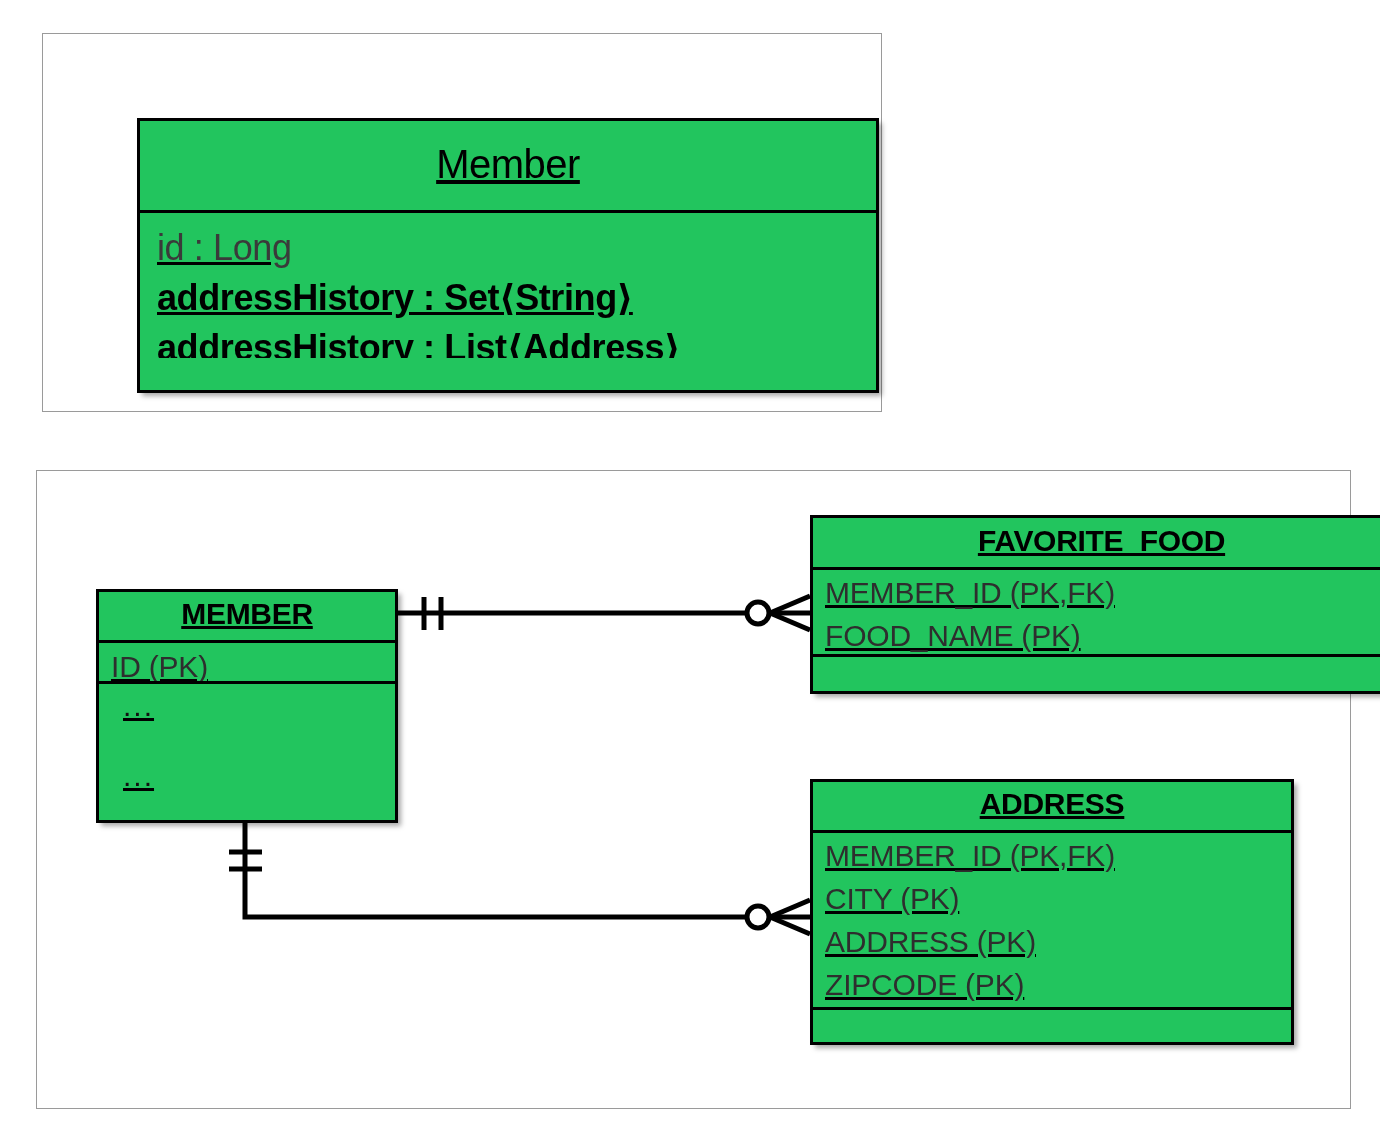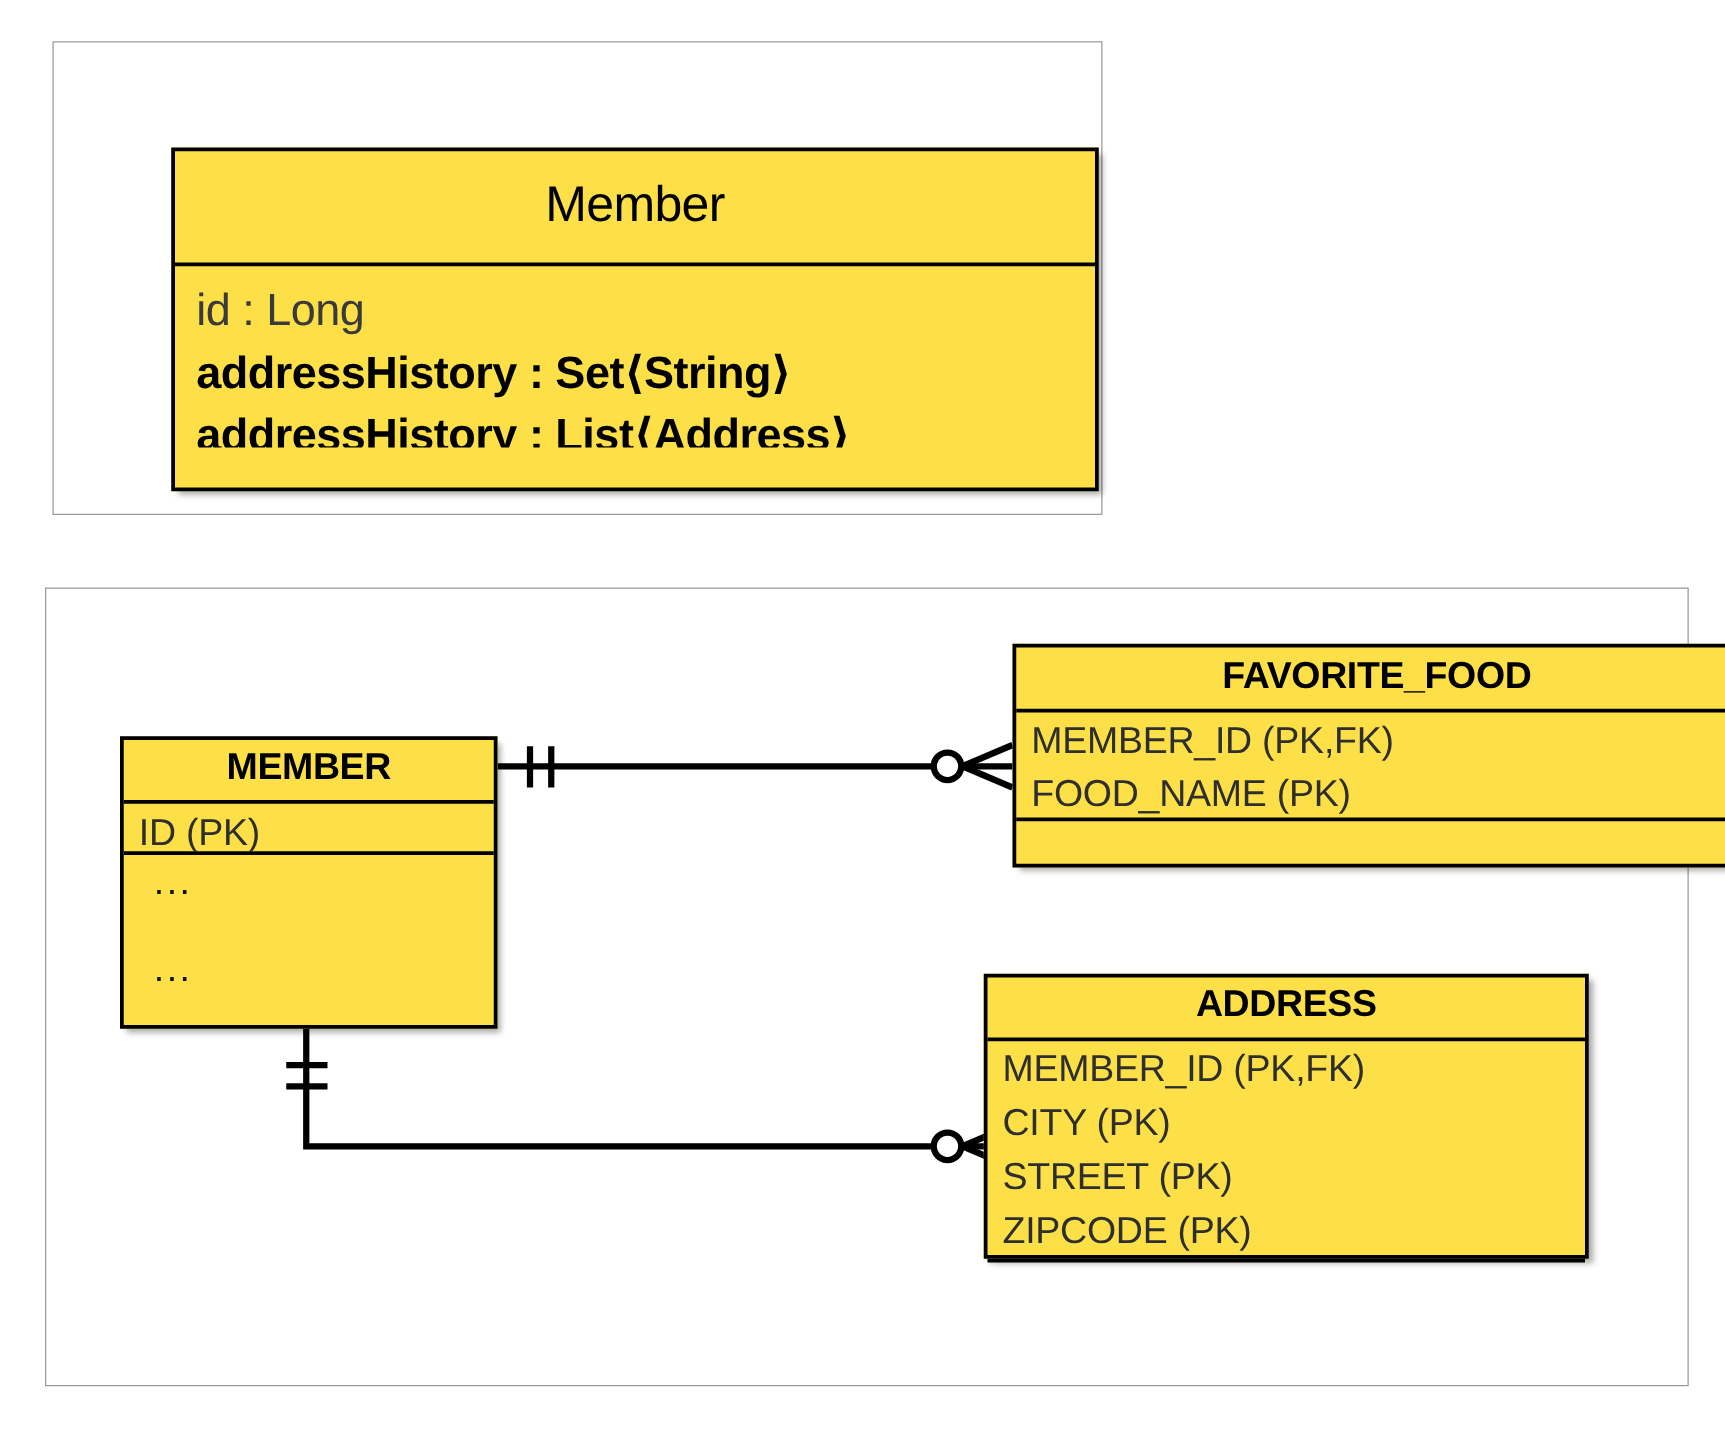--- a/index.html
+++ b/index.html
@@ -21,24 +21,25 @@
     background: #ffffff;
     border: 1px solid #9a9a9a;
     box-sizing: border-box;
   }
   #uml-panel  { left: 42px;  top: 33px;  width: 840px;  height: 379px; }
   #er-panel   { left: 36px;  top: 470px; width: 1315px; height: 639px; }
 
   
   .box {
     position: absolute;
-    background: #fde047;
+    background: #22c55e;
     border: 3px solid #000000;
     box-sizing: border-box;
     box-shadow: 4px 4px 5px -1px rgba(0,0,0,0.35);
+    text-decoration: underline;
   }
   .compartment {
     box-sizing: border-box;
     position: relative;
     overflow: hidden;
   }
   .compartment + .compartment { border-top: 3px solid #000000; }
 
   .title-text {
     text-align: center;
@@ -111,21 +112,21 @@
   }
   #member-entity .dots.gap { margin-top: 34px; }
 
   #favorite-food-entity { left: 810px; top: 515px; width: 583px; height: 179px; }
   #favorite-food-entity .c-title { height: 49px; }
   #favorite-food-entity .c-attrs { height: 87px; }
   #favorite-food-entity .c-empty { height: 37px; }
   #favorite-food-entity .title-text { line-height: 45px; }
   #favorite-food-entity .attr-list { padding-top: 1px; }
 
-  #address-entity { left: 787px; top: 779px; width: 484px; height: 228px; }
+  #address-entity { left: 810px; top: 779px; width: 484px; height: 266px; }
   #address-entity .c-title { height: 48px; }
   #address-entity .c-attrs { height: 177px; }
   #address-entity .c-empty { height: 38px; }
   #address-entity .title-text { line-height: 44px; }
   #address-entity .attr-list { padding-top: 1px; }
 
   
   #connectors {
     position: absolute;
     left: 0; top: 0;
@@ -214,18 +215,18 @@
 </div>
 
 <div class="box er-box" id="address-entity">
   <div class="compartment c-title">
     <div class="title-text">ADDRESS</div>
   </div>
   <div class="compartment c-attrs">
     <div class="attr-list">
       <div class="attr">MEMBER_ID (PK,FK)</div>
       <div class="attr">CITY (PK)</div>
-      <div class="attr">STREET (PK)</div>
+      <div class="attr">ADDRESS (PK)</div>
       <div class="attr">ZIPCODE (PK)</div>
     </div>
   </div>
   <div class="compartment c-empty"></div>
 </div>
 
 </body></html>

